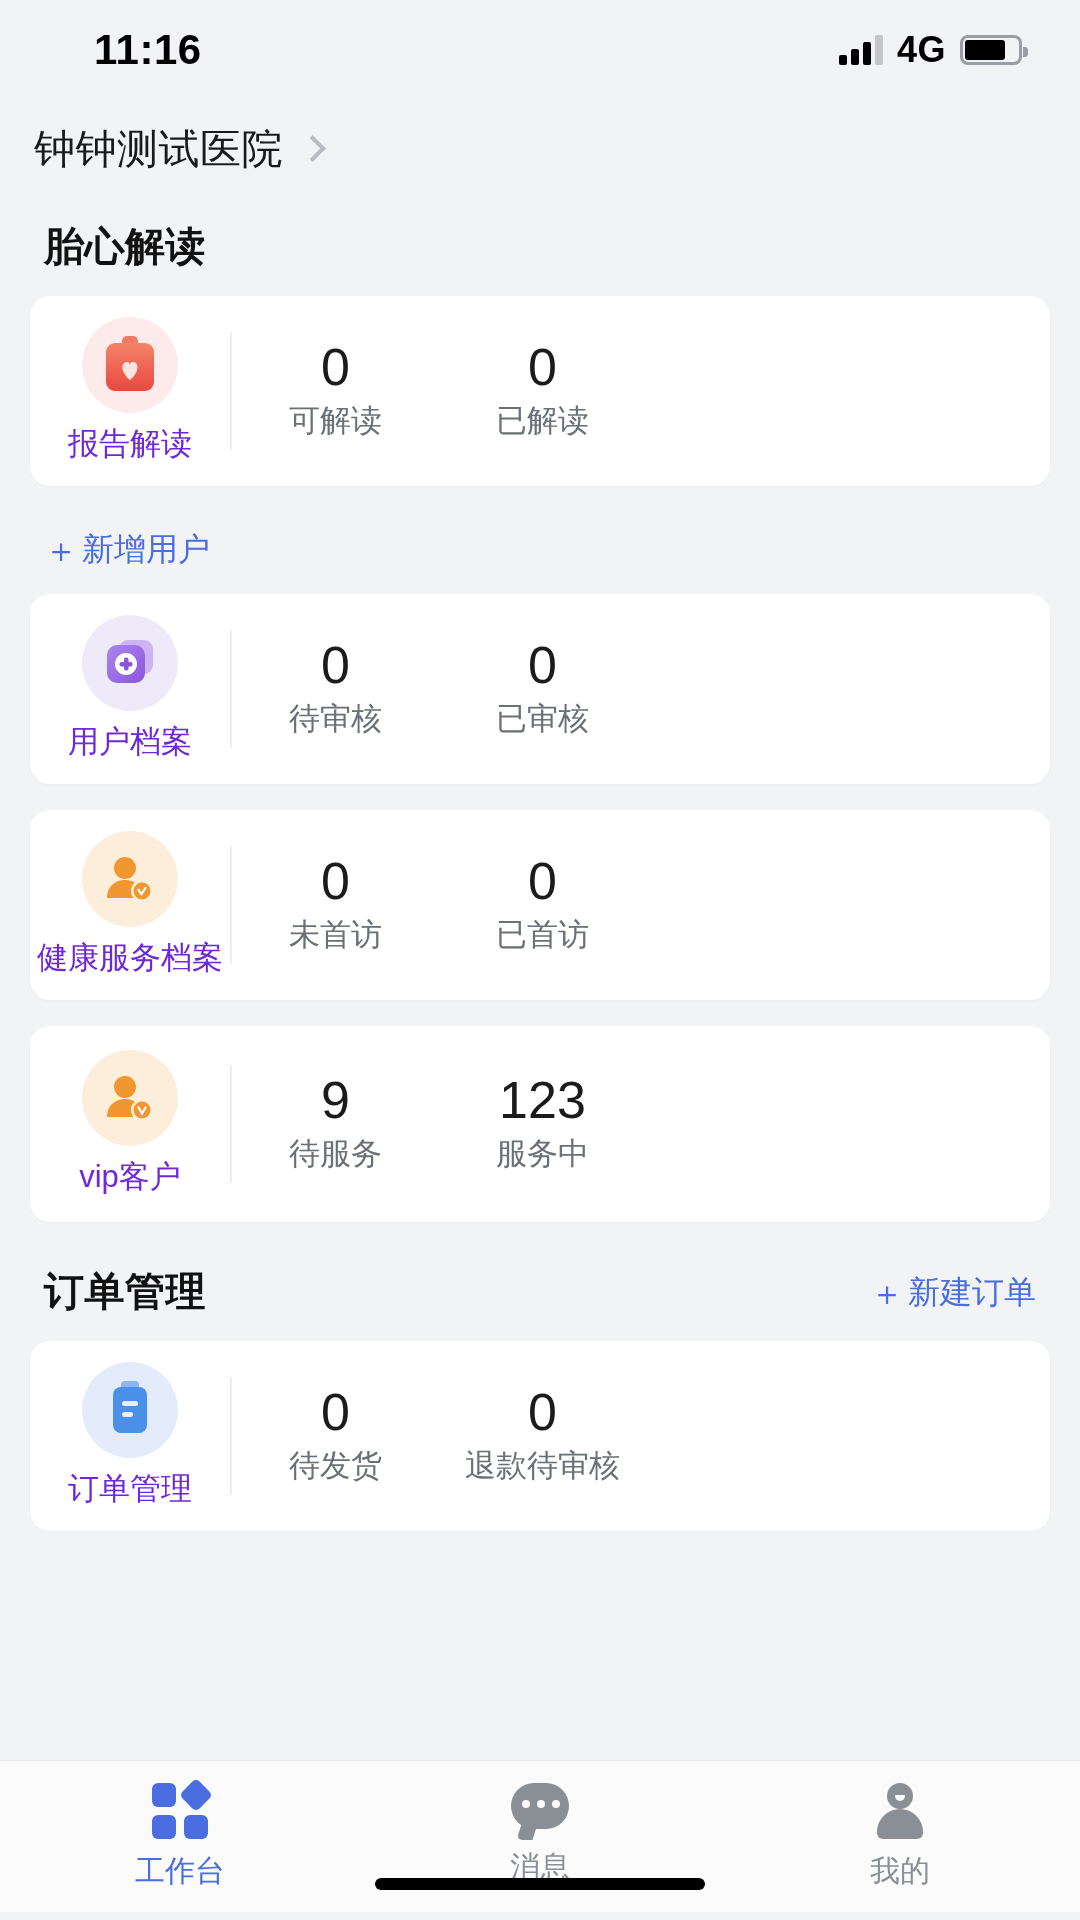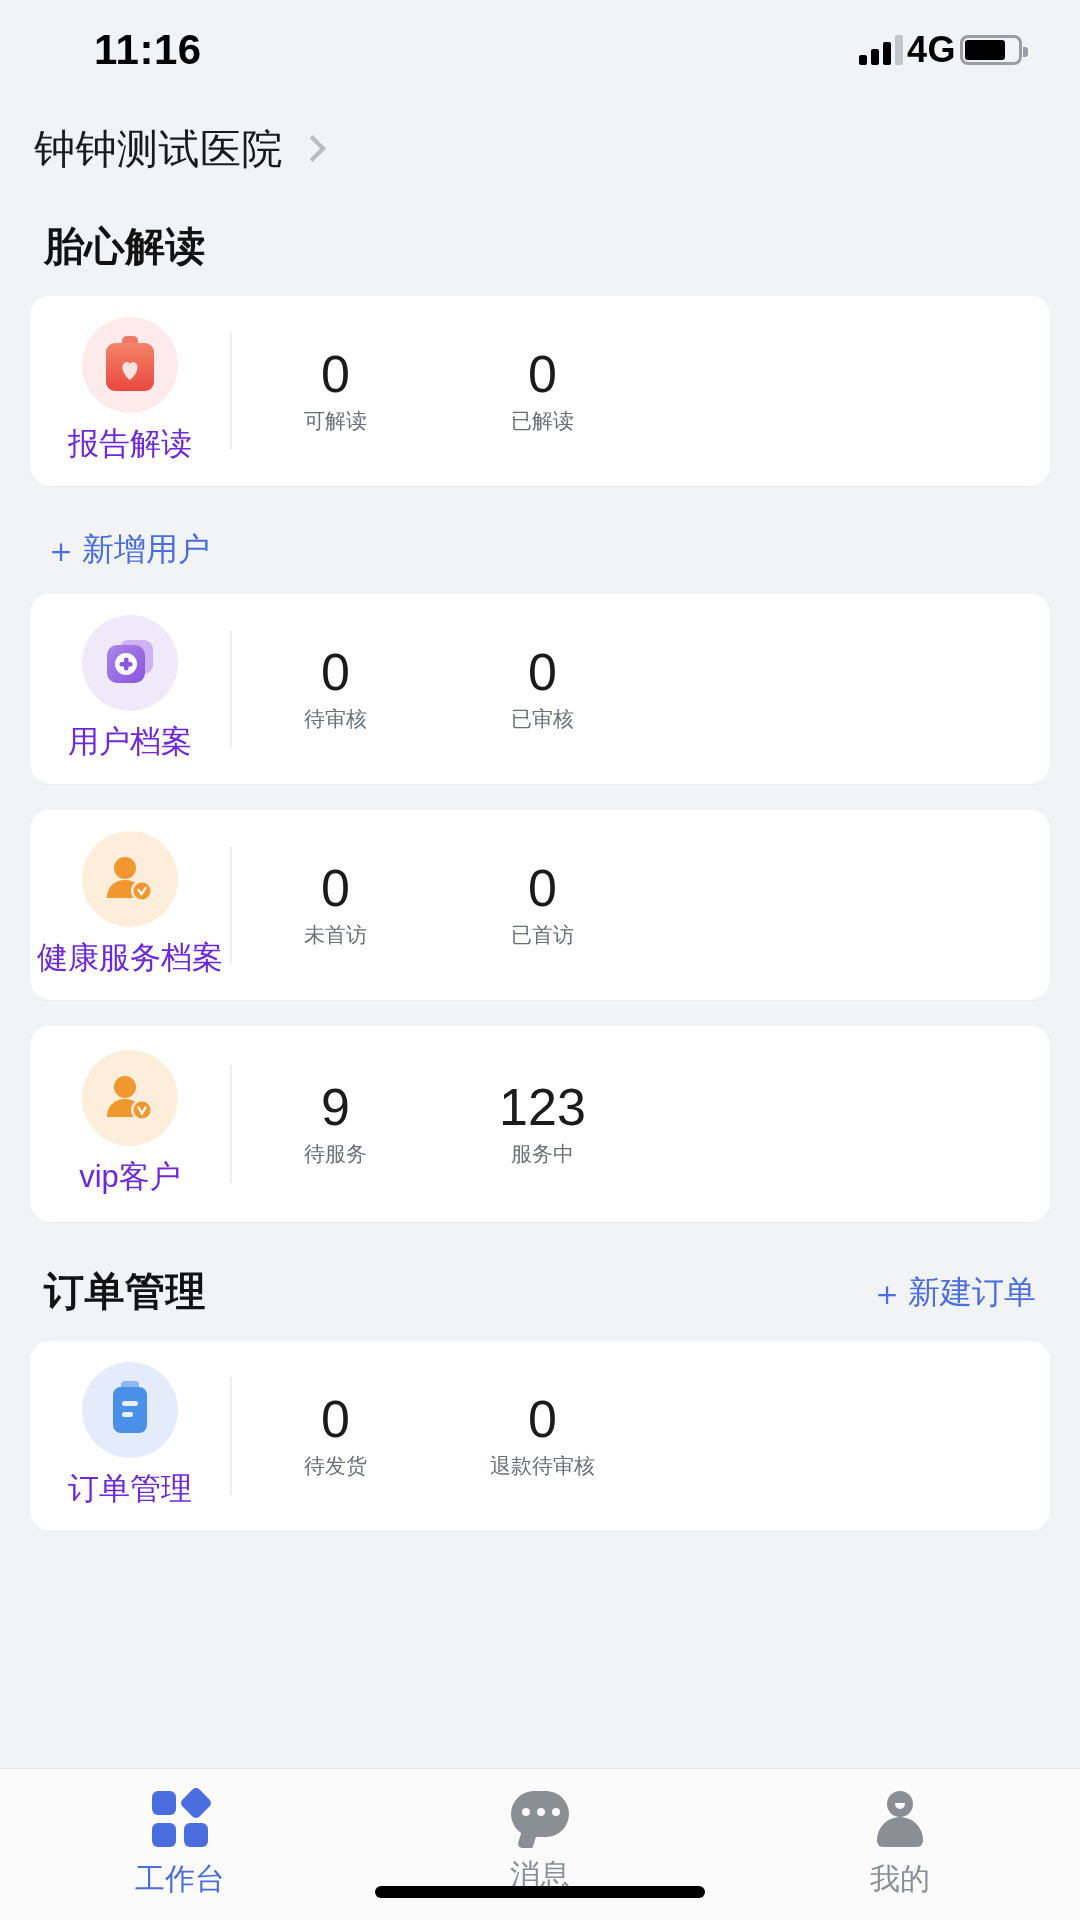--- a/index.html
+++ b/index.html
@@ -11,21 +11,21 @@
     overflow:hidden;
   }
   .screen{ position:relative; width:1080px; height:1920px; background:#f2f3f5; }
 
   
   .statusbar{
     height:100px; display:flex; align-items:center;
     justify-content:space-between; padding:0 58px 0 94px;
   }
   .sb-time{ font-size:42px; font-weight:700; color:#000; letter-spacing:.5px; }
-  .sb-right{ display:flex; align-items:center; gap:4px; }
+  .sb-right{ display:flex; align-items:center; gap:14px; }
   .sig{ display:flex; align-items:flex-end; gap:4px; height:30px; }
   .sig i{ display:block; width:8px; background:#000; border-radius:2px; }
   .sig i:nth-child(1){ height:10px; }
   .sig i:nth-child(2){ height:16px; }
   .sig i:nth-child(3){ height:23px; }
   .sig i:nth-child(4){ height:30px; background:#c3c5c9; }
   .net{ font-size:36px; font-weight:600; color:#000; letter-spacing:.5px; }
   .batt{ position:relative; width:62px; height:30px; border:3px solid #9a9da3;
          border-radius:8px; padding:2px; }
   .batt .fill{ height:100%; width:76%; background:#000; border-radius:3px; }
@@ -60,34 +60,34 @@
   .card.tall{ height:196px; }
   .card-icon-col{
     width:200px; flex:0 0 200px; display:flex; flex-direction:column;
     align-items:center; justify-content:center; gap:10px;
   }
   .divider{ width:2px; height:118px; background:#eceef1; flex:0 0 2px; }
   .stats{ display:flex; flex:1; }
   .stat{ width:207px; display:flex; flex-direction:column;
          align-items:center; justify-content:center; gap:6px; }
   .stat .num{ font-size:52px; font-weight:400; color:#1b1b1b; line-height:1.05; }
-  .stat .lab{ font-size:21px; color:#6b6f76; }
+  .stat .lab{ font-size:31px; color:#6b6f76; }
   .icon-label{ font-size:31px; color:#6d28d9; white-space:nowrap; }
 
   
   .bubble{ width:96px; height:96px; border-radius:50%;
            display:flex; align-items:center; justify-content:center; }
   .bub-pink{ background:#fdeaea; }
   .bub-purple{ background:#efeaf9; }
   .bub-orange{ background:#fdeedc; }
   .bub-blue{ background:#e4ecfb; }
 
   
   .tabbar{
-    position:absolute; left:0; bottom:0; width:1080px; height:152px;
+    position:absolute; left:0; bottom:8px; width:1080px; height:152px;
     background:#fbfbfc; border-top:1px solid #e8e9ec;
     display:flex; align-items:flex-start; padding-top:22px;
   }
   .tab{ flex:1; display:flex; flex-direction:column; align-items:center; gap:12px; }
   .tab .tlab{ font-size:30px; color:#8a8e95; }
   .tab.active .tlab{ color:#4a6ee0; }
   .home-ind{ position:absolute; bottom:22px; left:50%; transform:translateX(-50%);
              width:330px; height:12px; background:#000; border-radius:6px; }
 
   

